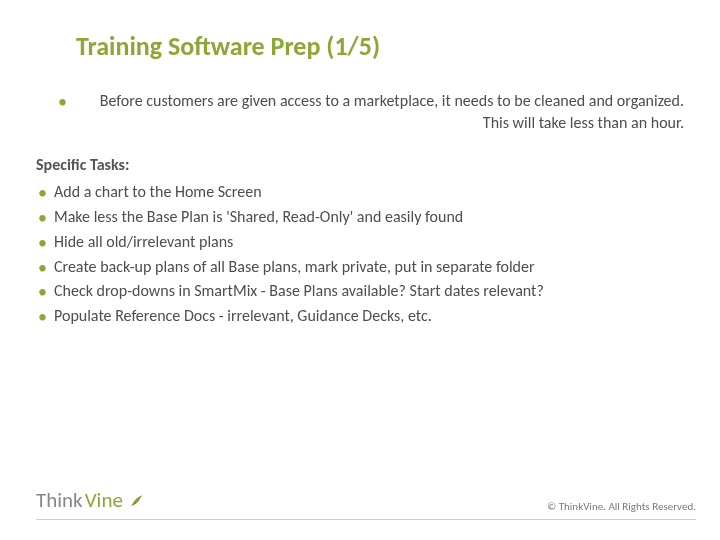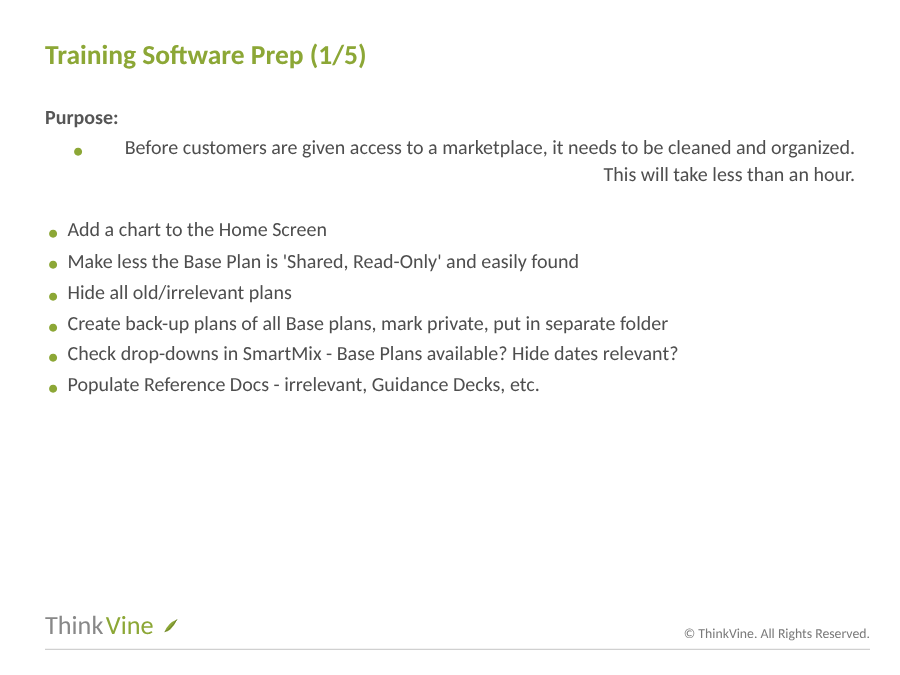--- a/index.html
+++ b/index.html
@@ -10,23 +10,24 @@
       background: #fff;
       position: relative;
       overflow: hidden;
     }
     .slide {
       padding: 30px 36px 0 36px;
       height: 100%;
     }
     .title {
       color: #8ca736;
-      font-size: 22px;
+      font-size: 26px;
       font-weight: 600;
       margin-bottom: 28px;
+      margin-left: 40px;
     }
     .section-label {
       font-weight: 700;
       color: #565656;
       font-size: 16px;
       margin-bottom: 4px;
     }
     .purpose-item {
       list-style: none;
       padding-left: 40px;
@@ -97,29 +98,29 @@
       color: #7a7a7a;
       font-size: 11px;
     }
   </style>
 </head>
 <body>
 
 <div class="slide">
   <h1 class="title">Training Software Prep (1/5)</h1>
 
-  <div class="section-label">Purpose:</div>
   <div class="purpose-item">Before customers are given access to a marketplace, it needs to be cleaned and organized. This will take less than an hour.</div>
 
+  <div class="tasks-label">Specific Tasks:</div>
   <ul class="task-list">
     <li class="task-item">Add a chart to the Home Screen</li>
     <li class="task-item">Make less the Base Plan is 'Shared, Read-Only' and easily found</li>
     <li class="task-item">Hide all old/irrelevant plans</li>
     <li class="task-item">Create back-up plans of all Base plans, mark private, put in separate folder</li>
-    <li class="task-item">Check drop-downs in SmartMix - Base Plans available? Hide dates relevant?</li>
+    <li class="task-item">Check drop-downs in SmartMix - Base Plans available? Start dates relevant?</li>
     <li class="task-item">Populate Reference Docs - irrelevant, Guidance Decks, etc.</li>
   </ul>
 </div>
 
 <div class="footer">
   <div class="logo">
     <span class="logo-think">Think</span>
       <span class="logo-vine">Vine</span>
     <svg class="leaf-icon" viewBox="0 0 20 20">
       <path d="M3 16 Q 6 8 14 5 Q 12 10 8 14 Q 6 16 3 16 Z" fill="#8ca736"></path>

